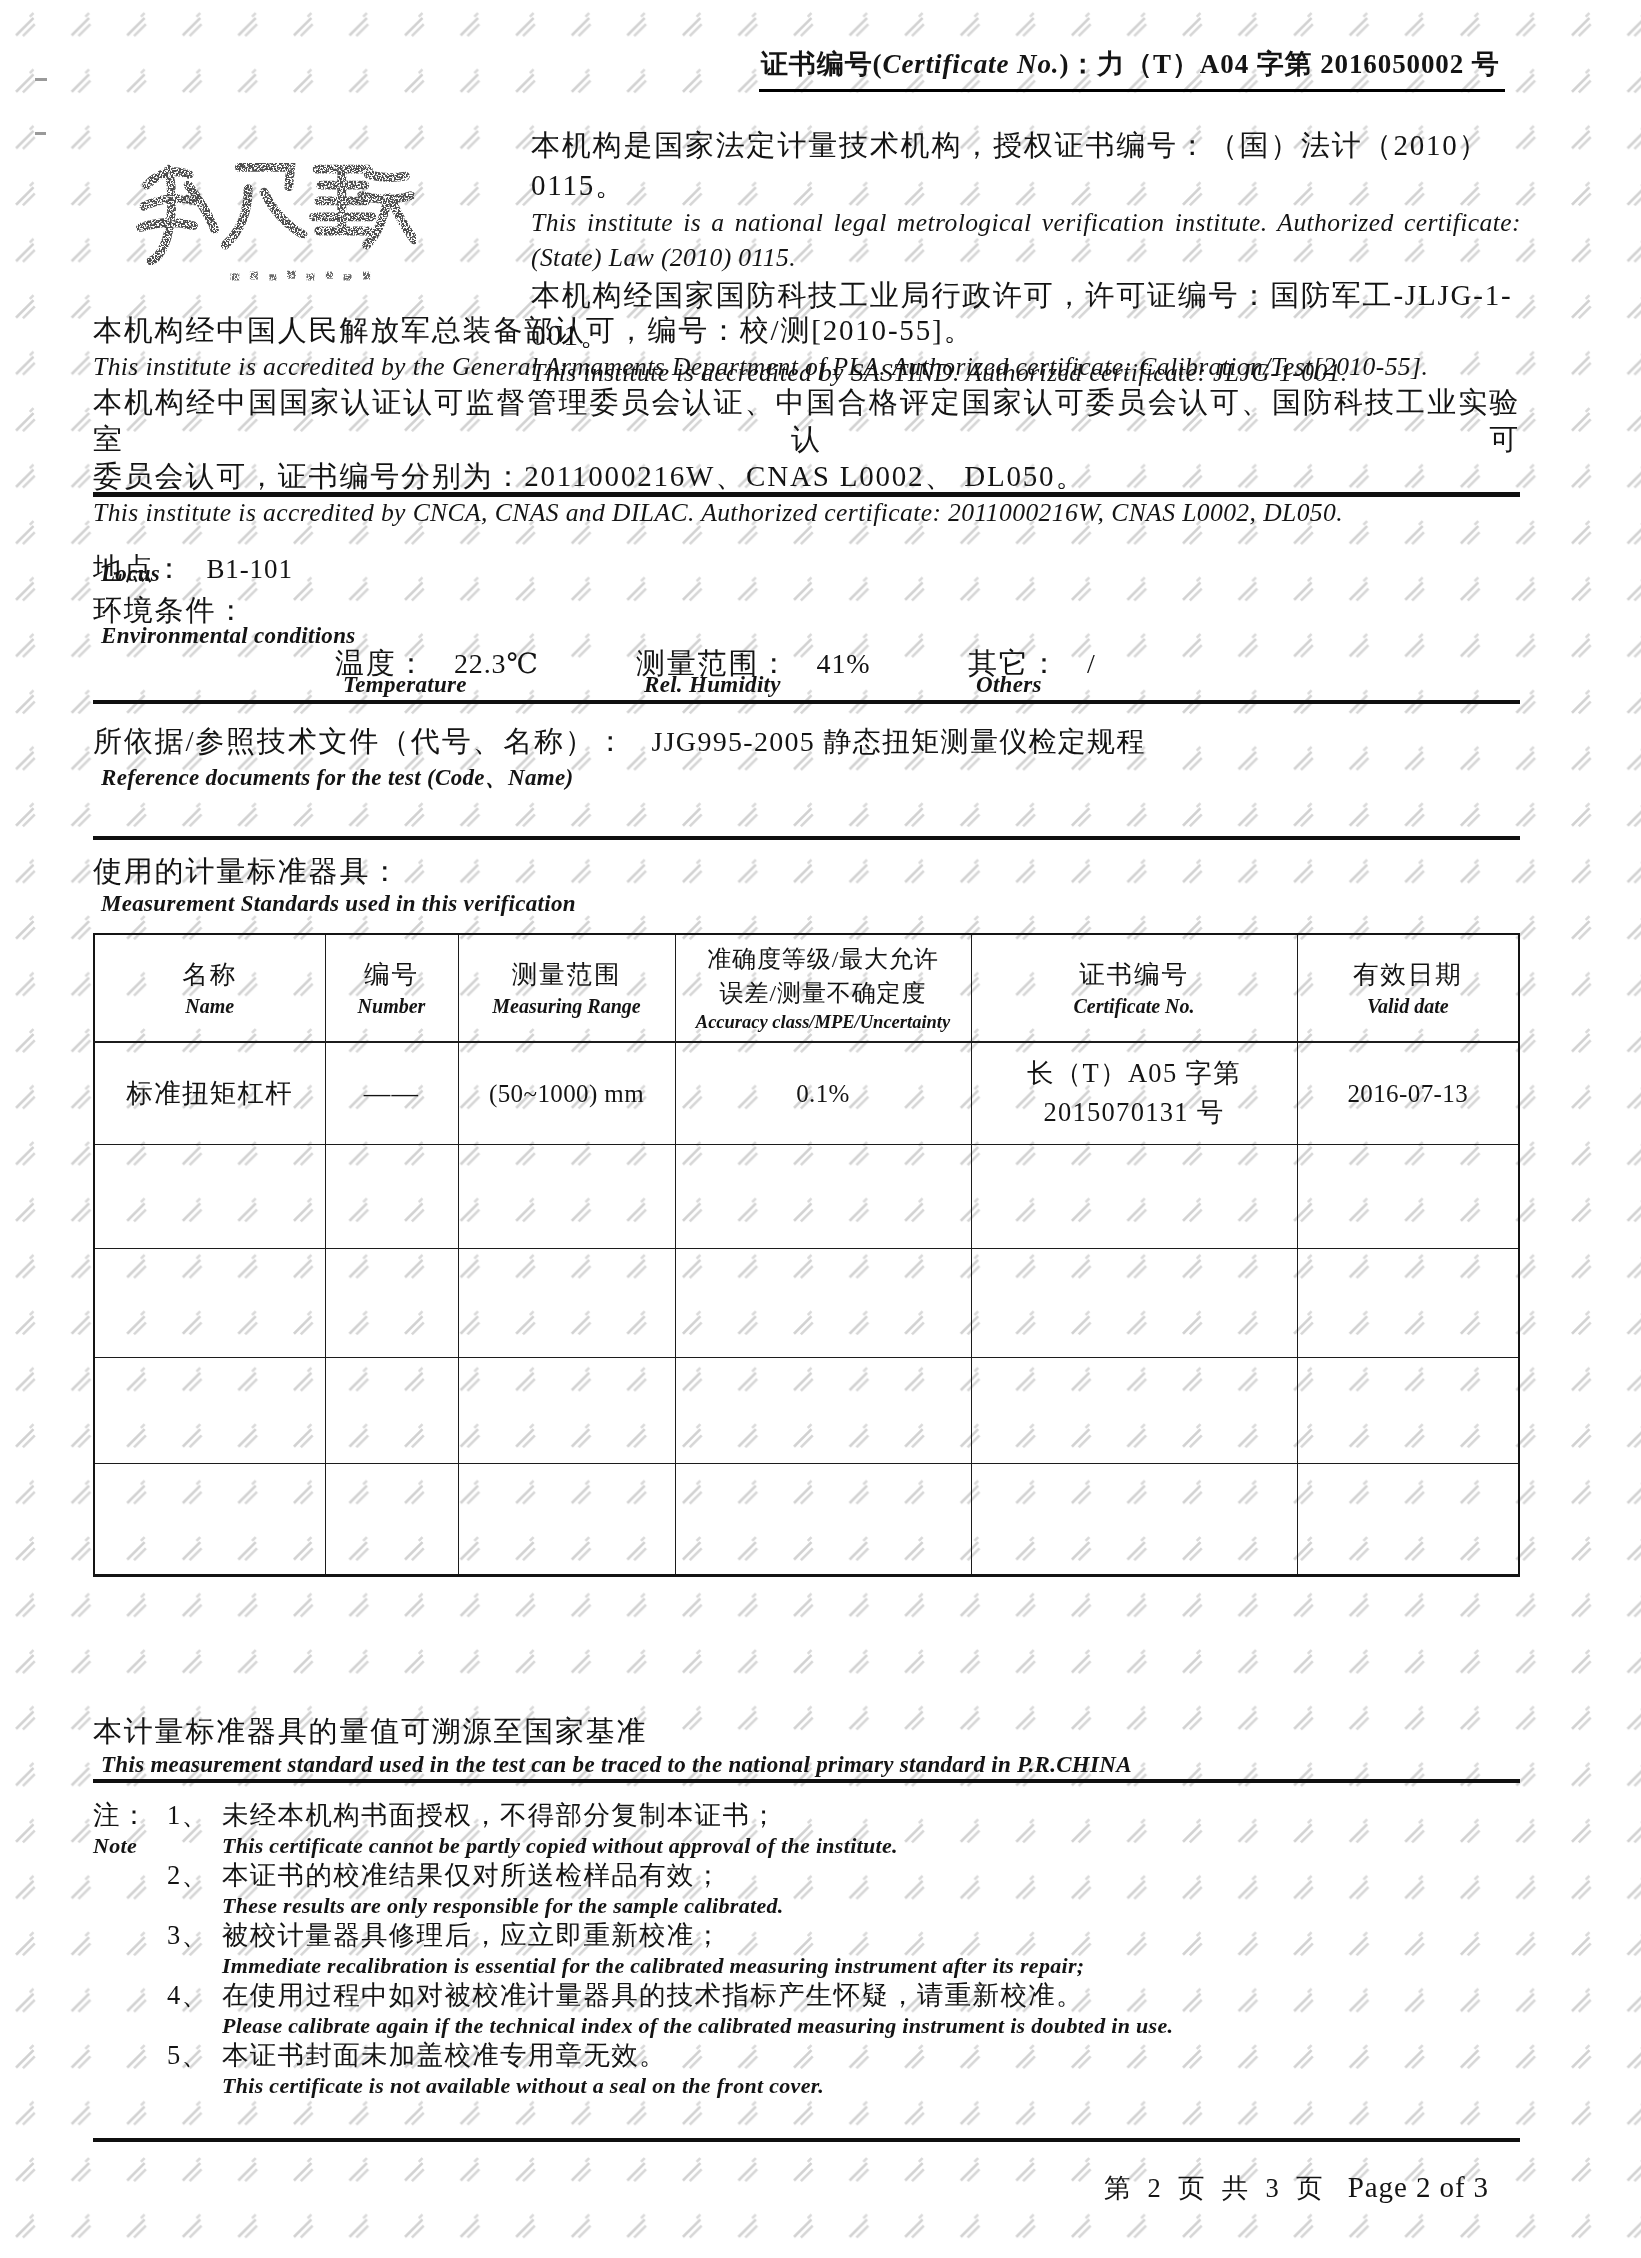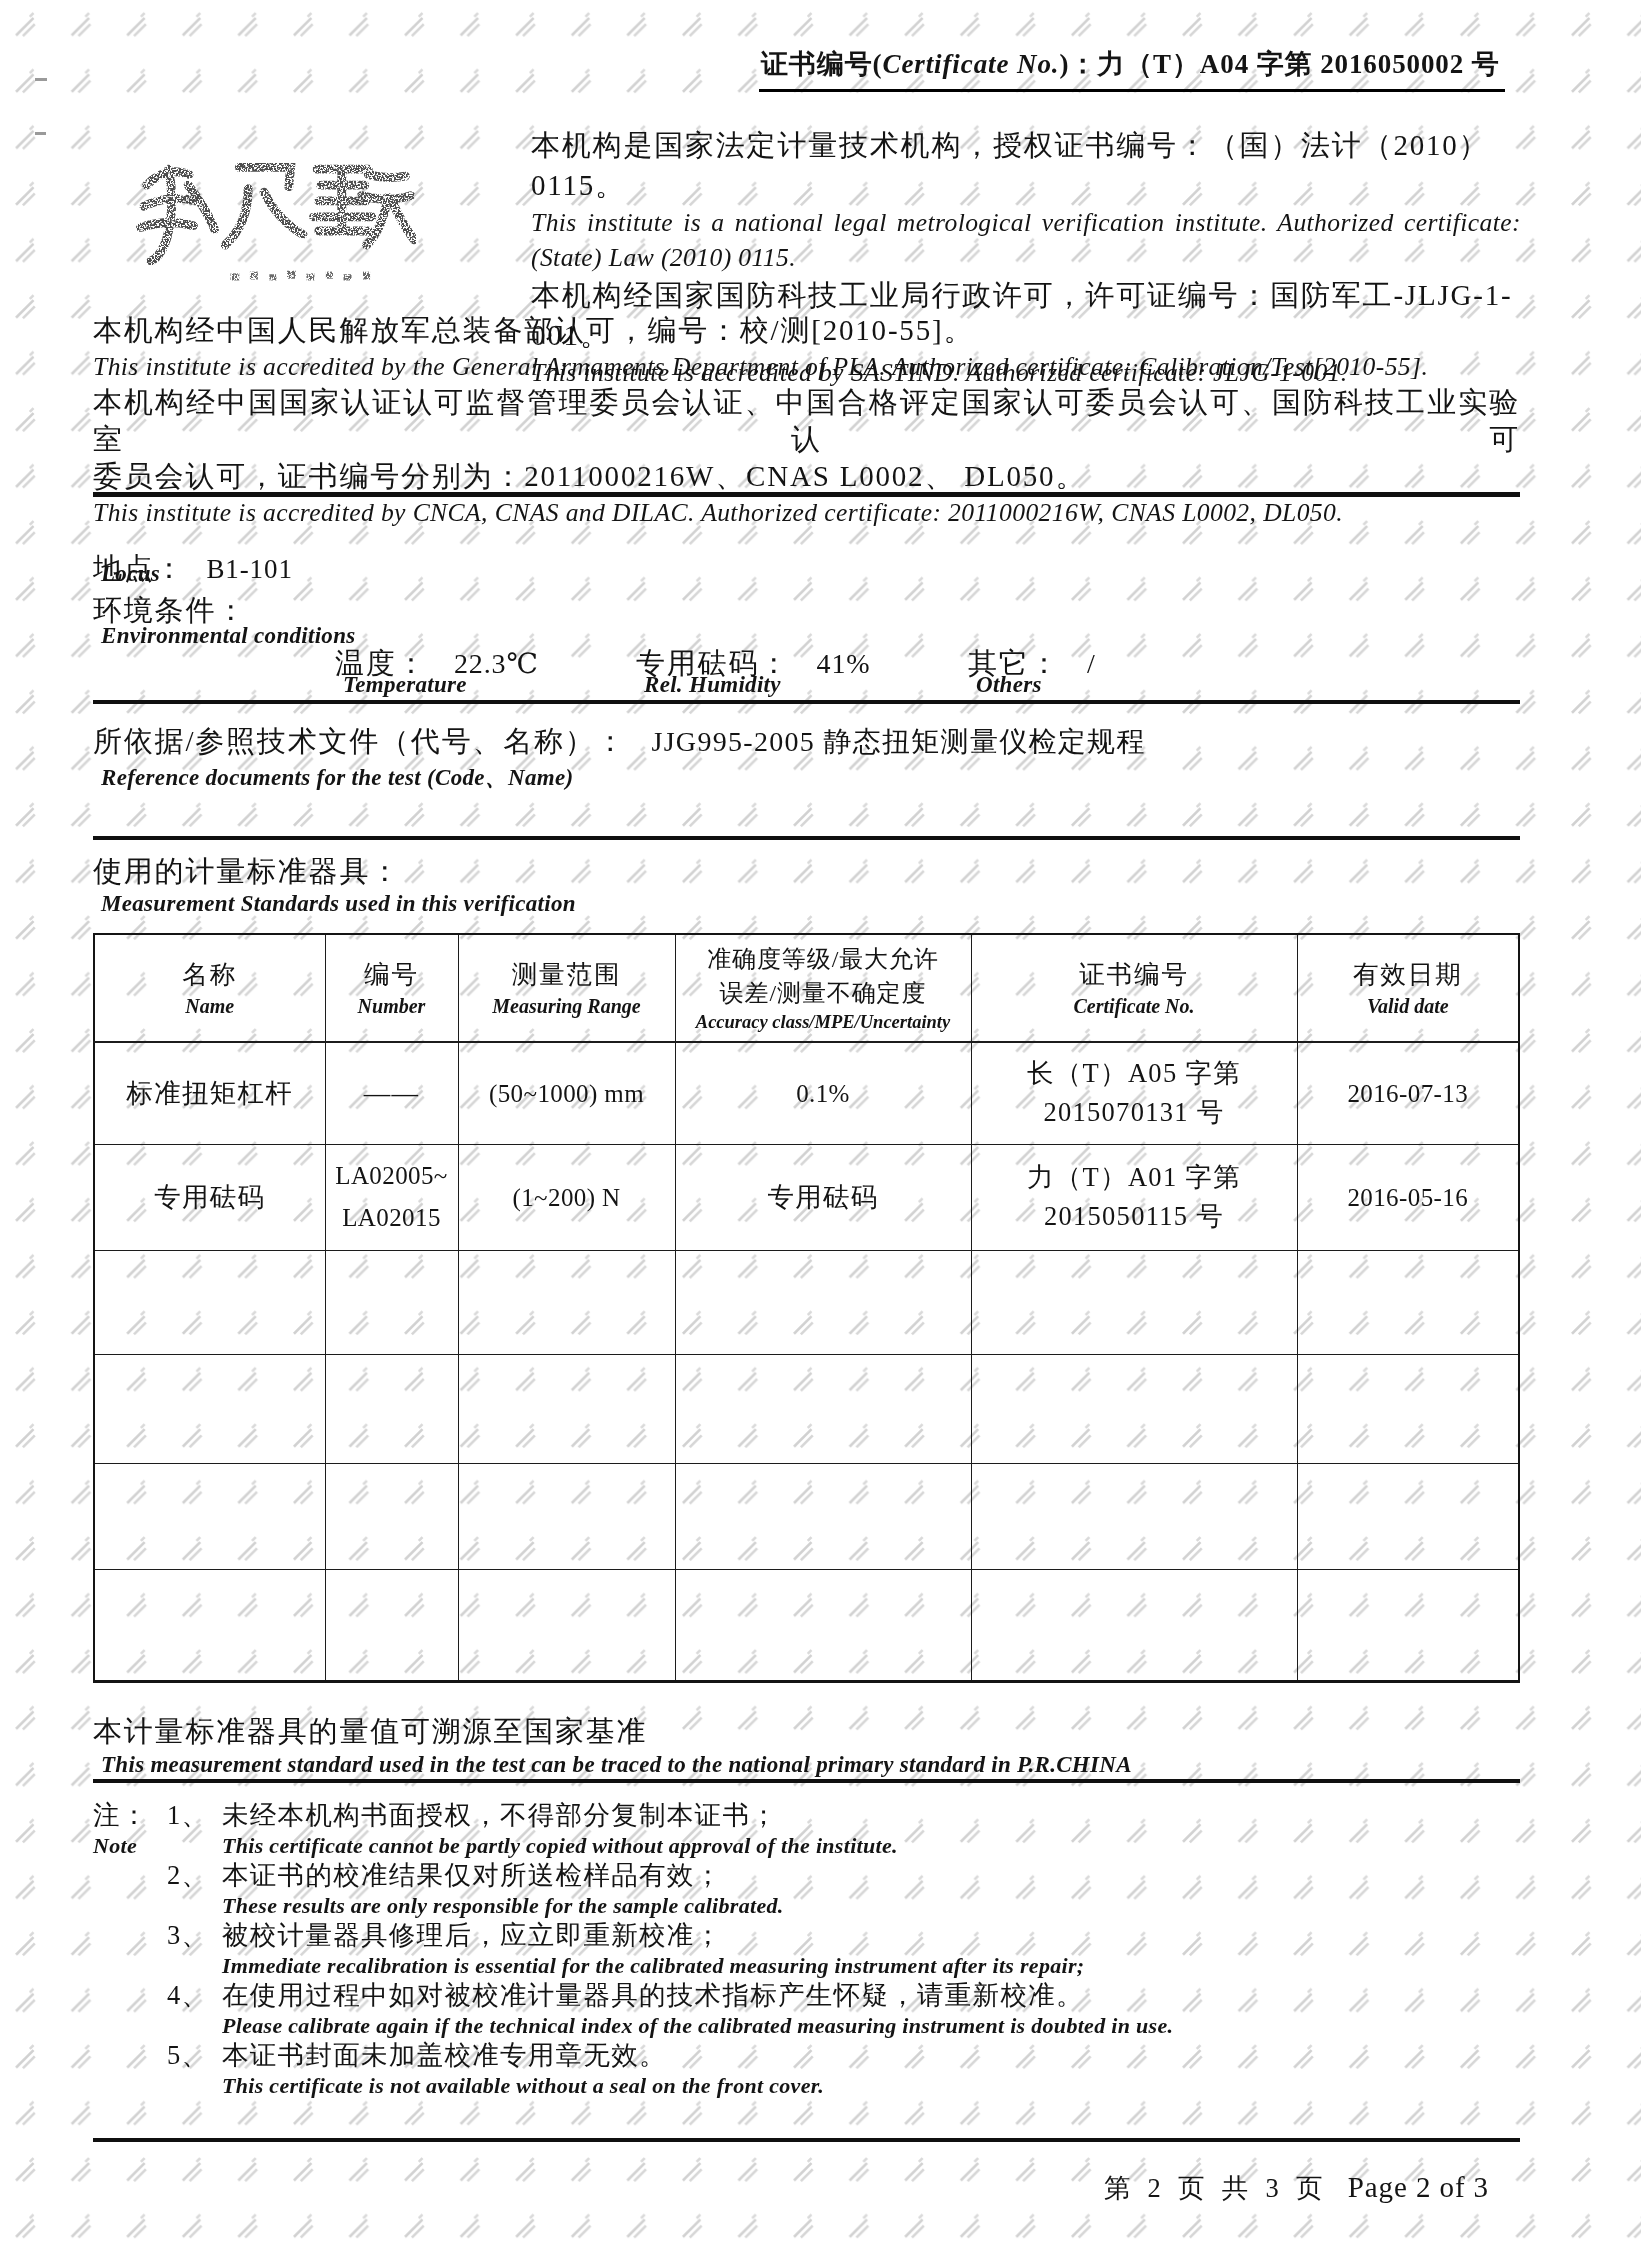--- a/index.html
+++ b/index.html
@@ -161,21 +161,21 @@
 
   <div class="layer row-locus">
     <span class="cn">地点：</span><span class="val">B1-101</span>
   </div>
   <div class="layer row-locus-en sub">Locus</div>
   <div class="layer row-env cn">环境条件：</div>
   <div class="layer row-env-en sub">Environmental conditions</div>
 
   <div class="layer envvals">
     <span class="pair" style="left:242px;"><span class="cn">温度：</span><span class="v">22.3℃</span></span>
-    <span class="pair" style="left:543px;"><span class="cn">专用砝码：</span><span class="v">41%</span></span>
+    <span class="pair" style="left:543px;"><span class="cn">测量范围：</span><span class="v">41%</span></span>
     <span class="pair" style="left:875px;"><span class="cn">其它：</span><span class="v">/</span></span>
   </div>
   <div class="layer envlabels">
     <span class="sub" style="left:242px;">Temperature</span>
     <span class="sub" style="left:543px;">Rel. Humidity</span>
     <span class="sub" style="left:875px;text-align:right;">Others</span>
   </div>
 
   <div class="rule" style="top:700px; height:3.5px;"></div>
 
@@ -240,42 +240,20 @@
             <span class="td-l td-num">0.1%</span>
           </td>
       <td>
             <span class="td-l">长（T）A05 字第</span>
             <span class="td-l">2015070131 号</span>
           </td>
       <td>
             <span class="td-l td-num">2016-07-13</span>
           </td>
     </tr>
-    <tr style="height:106px;">
-      <td>
-            <span class="td-l">专用砝码</span>
-          </td>
-      <td>
-            <span class="td-l td-num" style="line-height:42px;">LA02005~</span>
-            <span class="td-l td-num" style="line-height:42px;">LA02015</span>
-          </td>
-      <td>
-            <span class="td-l td-num">(1~200) N</span>
-          </td>
-      <td>
-            <span class="td-l">专用砝码</span>
-          </td>
-      <td>
-            <span class="td-l">力（T）A01 字第</span>
-            <span class="td-l">2015050115 号</span>
-          </td>
-      <td>
-            <span class="td-l td-num">2016-05-16</span>
-          </td>
-    </tr>
     <tr style="height:104px;">
           <td></td>
           <td></td>
           <td></td>
           <td></td>
           <td></td>
           <td></td>
         </tr>
     <tr style="height:109px;">
           <td></td>

